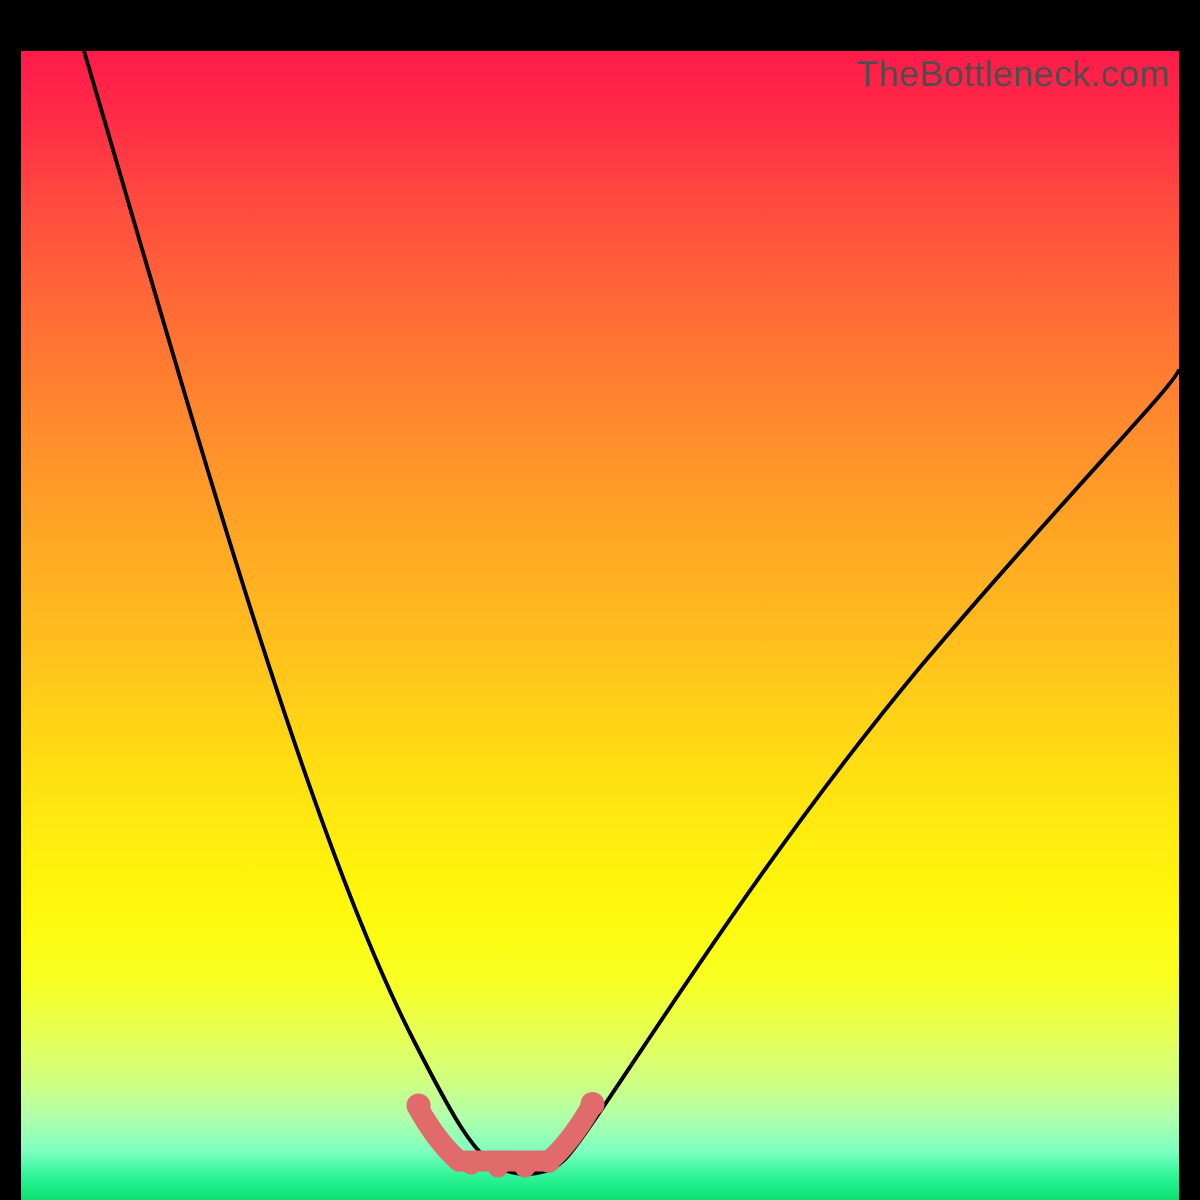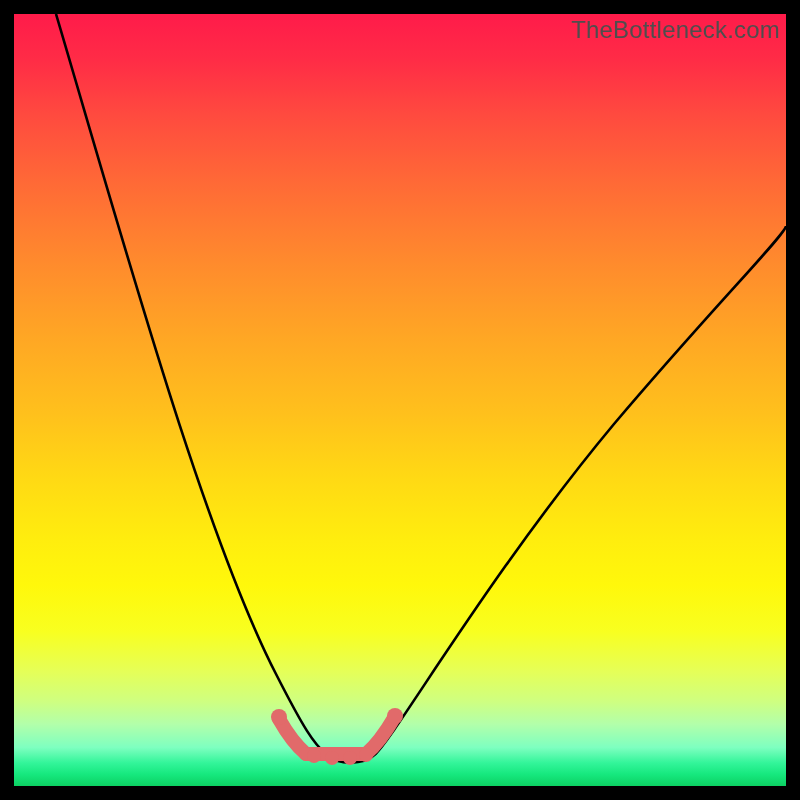--- a/index.html
+++ b/index.html
@@ -9,20 +9,21 @@
     height: 800px;
     background: #000;
     overflow: hidden;
     font-family: Arial, Helvetica, sans-serif;
   }
   .frame {
     position: relative;
     width: 800px;
     height: 632px;
     background: #000;
+    margin-top: 20px;
   }
   .plot-area {
     position: absolute;
     left: 14px;
     top: 14px;
     width: 772px;
     height: 772px;
     background: linear-gradient(to bottom,
       #ff1b4a 0%,
       #ff2c46 6%,

